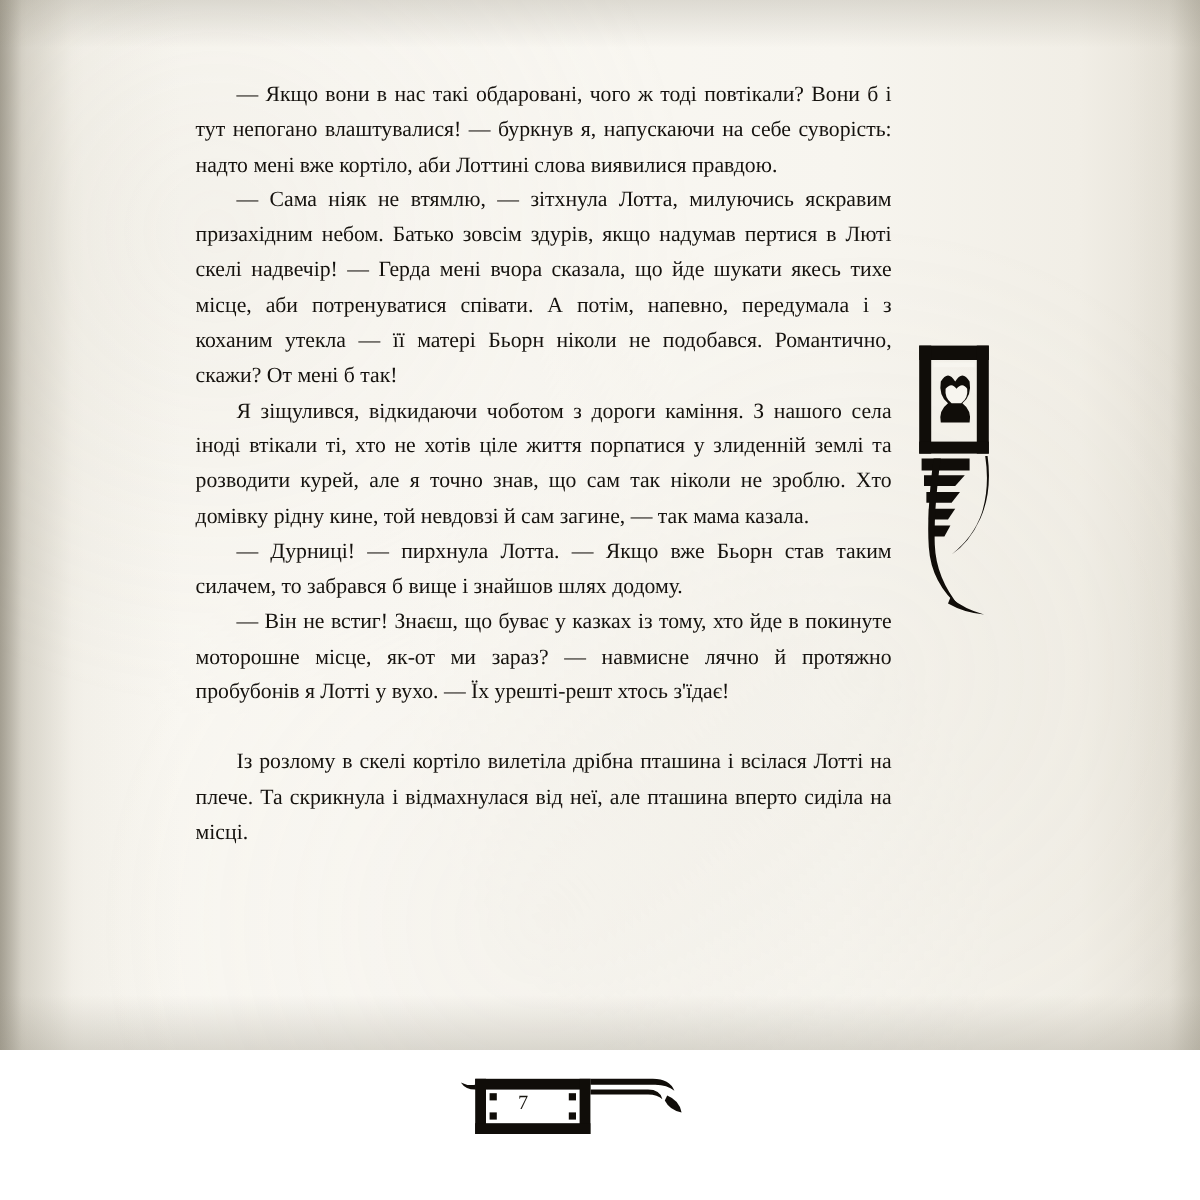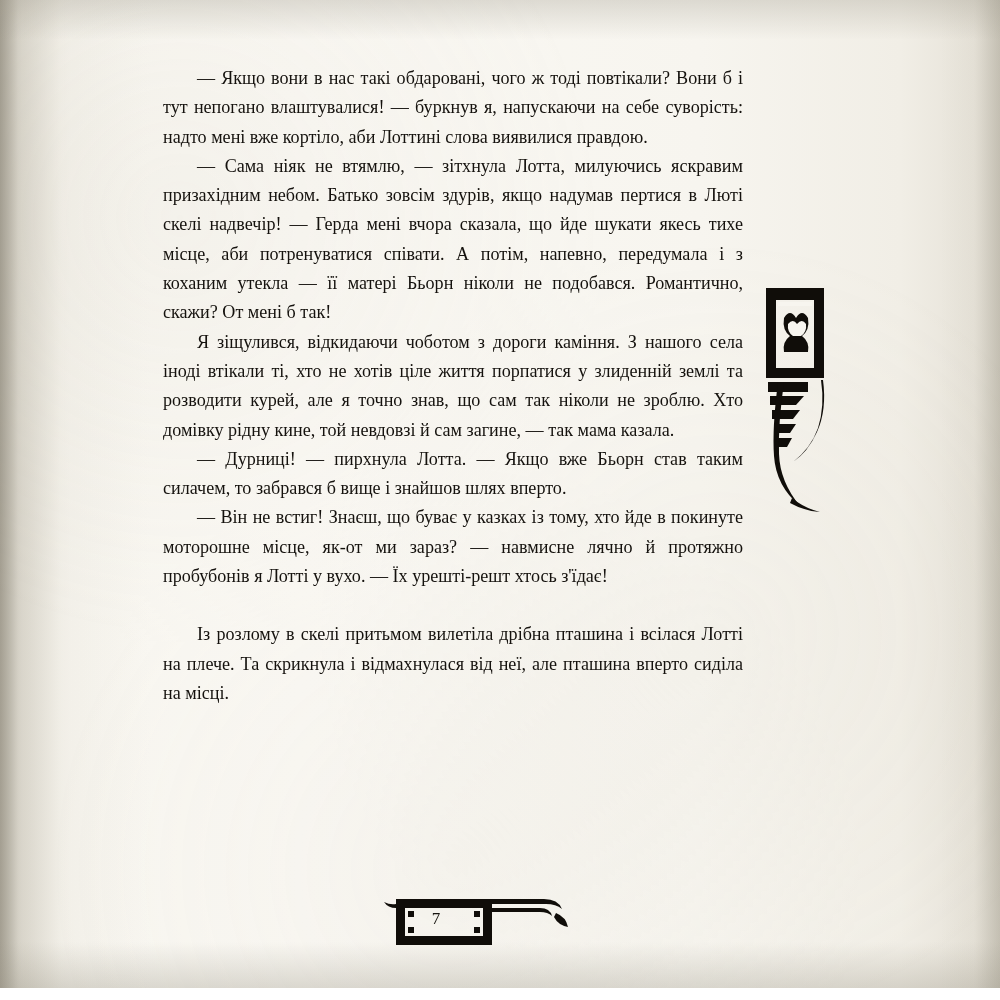--- a/index.html
+++ b/index.html
@@ -10,21 +10,21 @@
     width: 1000px;
     height: 1000px;
     background: #ffffff;
     font-family: "Liberation Serif", serif;
     overflow: hidden;
   }
 
   .page {
     position: relative;
     width: 1000px;
-    height: 988px;
+    height: 875px;
     background: #f7f5ef;
     background-image:
       linear-gradient(to right,
         #d8d4c8 0px, #efece3 22px, #f8f6f0 70px, #faf8f3 300px,
         #f7f5ef 700px, #f1eee6 900px, #e6e2d8 980px, #dcd8cd 1000px);
     text-decoration: underline;
   }
 
   
   .texture {
@@ -132,23 +132,23 @@
   <div class="texture"></div>
   <div class="gutter"></div>
   <div class="edge-right"></div>
   <div class="edge-top"></div>
   <div class="edge-bottom"></div>
 
   <div class="text-block">
     <p>— Якщо вони в нас такі обдаровані, чого ж тоді повтікали? Вони б і тут непогано влаштувалися! — буркнув я, напускаючи на себе суворість: надто мені вже кортіло, аби Лоттині слова виявилися правдою.</p>
     <p>— Сама ніяк не втямлю, — зітхнула Лотта, милуючись яскравим призахідним небом. Батько зовсім здурів, якщо надумав пертися в Люті скелі надвечір! — Герда мені вчора сказала, що йде шукати якесь тихе місце, аби потренуватися співати. А потім, напевно, передумала і з коханим утекла — її матері Бьорн ніколи не подобався. Романтично, скажи? От мені б так!</p>
     <p>Я зіщулився, відкидаючи чоботом з дороги каміння. З нашого села іноді втікали ті, хто не хотів ціле життя порпатися у злиденній землі та розводити курей, але я точно знав, що сам так ніколи не зроблю. Хто домівку рідну кине, той невдовзі й сам загине, — так мама казала.</p>
-    <p>— Дурниці! — пирхнула Лотта. — Якщо вже Бьорн став таким силачем, то забрався б вище і знайшов шлях вперто.</p>
+    <p>— Дурниці! — пирхнула Лотта. — Якщо вже Бьорн став таким силачем, то забрався б вище і знайшов шлях додому.</p>
     <p>— Він не встиг! Знаєш, що буває у казках із тому, хто йде в покинуте моторошне місце, як-от ми зараз? — навмисне лячно й протяжно пробубонів я Лотті у вухо. — Їх урешті-решт хтось з'їдає!</p>
-    <p class="gap-before">Із розлому в скелі притьмом вилетіла дрібна пташина і всілася Лотті на плече. Та скрикнула і відмахнулася від неї, але пташина вперто сиділа на місці.</p>
+    <p class="gap-before">Із розлому в скелі кортіло вилетіла дрібна пташина і всілася Лотті на плече. Та скрикнула і відмахнулася від неї, але пташина вперто сиділа на місці.</p>
   </div>
 
   <div class="ornament-right">
     <svg width="72" height="232" viewBox="0 0 72 232" xmlns="http://www.w3.org/2000/svg">
       <g fill="#100d09">
 
         <rect x="4" y="2" width="58" height="12"></rect>
         <rect x="4" y="2" width="10" height="90"></rect>
         <rect x="52" y="2" width="10" height="90"></rect>
         <rect x="4" y="82" width="58" height="10"></rect>

